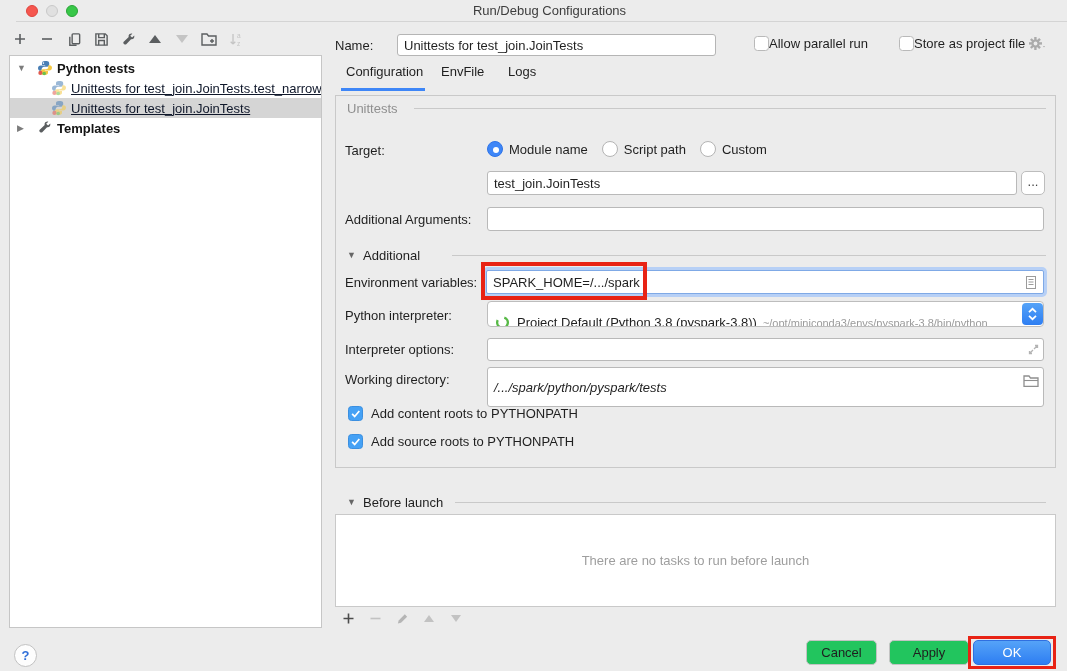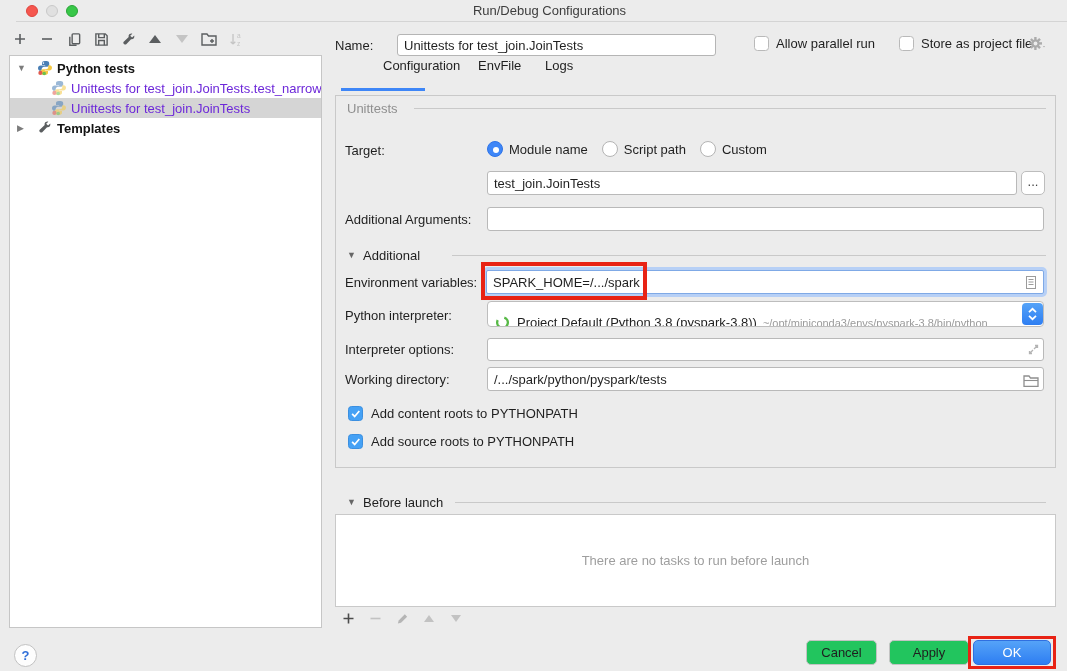--- a/index.html
+++ b/index.html
@@ -23,33 +23,33 @@
   .tri-down { width:0; height:0; border-left:6px solid transparent; border-right:6px solid transparent; border-top:8px solid currentColor; }
 
   
   #tree-panel { position:absolute; left:9px; top:55px; width:313px; height:573px; background:#fff; border:1px solid #c6c6c6; overflow:hidden; }
   .tree-row { position:relative; height:20px; display:flex; align-items:center; white-space:nowrap; overflow:hidden; }
   .tree-row.selected { background:var(--selected-row,#d5d5d5); }
   .t-arrow { width:10px; font-size:9px; color:#7c7c7c; margin-left:7px; flex:none; }
   .t-icon { width:16px; height:16px; margin-left:10px; margin-right:4px; flex:none; }
   .t-icon.indent { margin-left:41px; }
   .t-label-b { font-weight:bold; color:#141414; }
-  .t-label-g { color:#6d28d9; }
+  .t-label-g { color:#0f172a;text-decoration:underline; }
   .faded { opacity:.55; }
 
   
   .lbl { position:absolute; color:#1f1f1f; white-space:nowrap; }
   #name-input { position:absolute; left:397px; top:34px; width:319px; height:22px; border:1px solid #b5b5b5; border-radius:3px; background:#fff; padding:0 6px; font:13px "Liberation Sans","DejaVu Sans",sans-serif; color:#1f1f1f; }
-  .checkrow { position:absolute; display:flex; align-items:flex-end; gap:7px; }
+  .checkrow { position:absolute; display:flex; align-items:flex-end; }
   .cb { width:15px; height:15px; border-radius:3.5px; background:#fff; border:1px solid #b9b9b9; flex:none; }
   .cb.on { background:var(--checkbox-blue,#45a1f5); border-color:#3b8fe0; display:flex; align-items:center; justify-content:center; }
   #gear-btn { position:absolute; left:1028px; top:36px; width:20px; height:16px; }
 
   
-  .tab { position:absolute; top:58px; height:20px; color:#1f1f1f; cursor:default;margin-left:37px; }
+  .tab { position:absolute; top:64px; height:20px; color:#1f1f1f; cursor:default; }
   #tab-underline { position:absolute; left:341px; top:88px; width:84px; height:3px; background:var(--accent-blue,#3e86f7); }
 
   
   #config-panel { position:absolute; left:335px; top:95px; width:721px; height:373px; border:1px solid #c9c9c9; }
   .group-title { position:absolute; color:#8f8f8f; }
   .rule { position:absolute; height:1px; background:#c9c9c9; }
   .sec-arrow { position:absolute; font-size:9px; color:#666; }
   .field { position:absolute; background:#fff; border:1px solid #b9b9b9; border-radius:3px; display:flex; align-items:center; padding:0 6px; white-space:nowrap; overflow:hidden; }
   .radio { width:16px; height:16px; border-radius:50%; background:#fff; border:1px solid #b4b4b4; flex:none; }
   .radio.on { background:var(--accent-blue,#3e87f8); border-color:#2f74e8; position:relative; }
@@ -292,21 +292,21 @@
   <div class="field" style="left:487px; top:338px; width:557px; height:23px;">
     <span></span>
   </div>
   <span class="trail-icon" style="left:1024px; top:340px;">
     <svg width="13" height="13" viewBox="0 0 13 13">
         <path d="M8 2.5h2.5V5M10.5 2.5 7 6M5 10.5H2.5V8M2.5 10.5 6 7" stroke="#b3b3b3" stroke-width="1.3" fill="none"></path>
       </svg>
   </span>
 
   <div class="lbl" style="left:345px; top:372px;">Working directory:</div>
-  <div class="field" style="left:487px; top:367px; width:557px; height:24px;">
+  <div class="field" style="left:487px; top:367px; width:557px; height:40px;font-style:italic;">
     <span>/.../spark/python/pyspark/tests</span>
   </div>
   <span class="trail-icon" style="left:1022px; top:371px;">
     <svg width="16" height="13" viewBox="0 0 16 13">
         <path d="M1 2h5l1.5 2H15v8.5H1z" fill="none" stroke="#8f8f8f" stroke-width="1.3"></path>
         <path d="M1 6.5h14" stroke="#8f8f8f" stroke-width="1.1"></path>
       </svg>
   </span>
 
   <div class="cfg-cb" style="left:348px; top:406px;">

